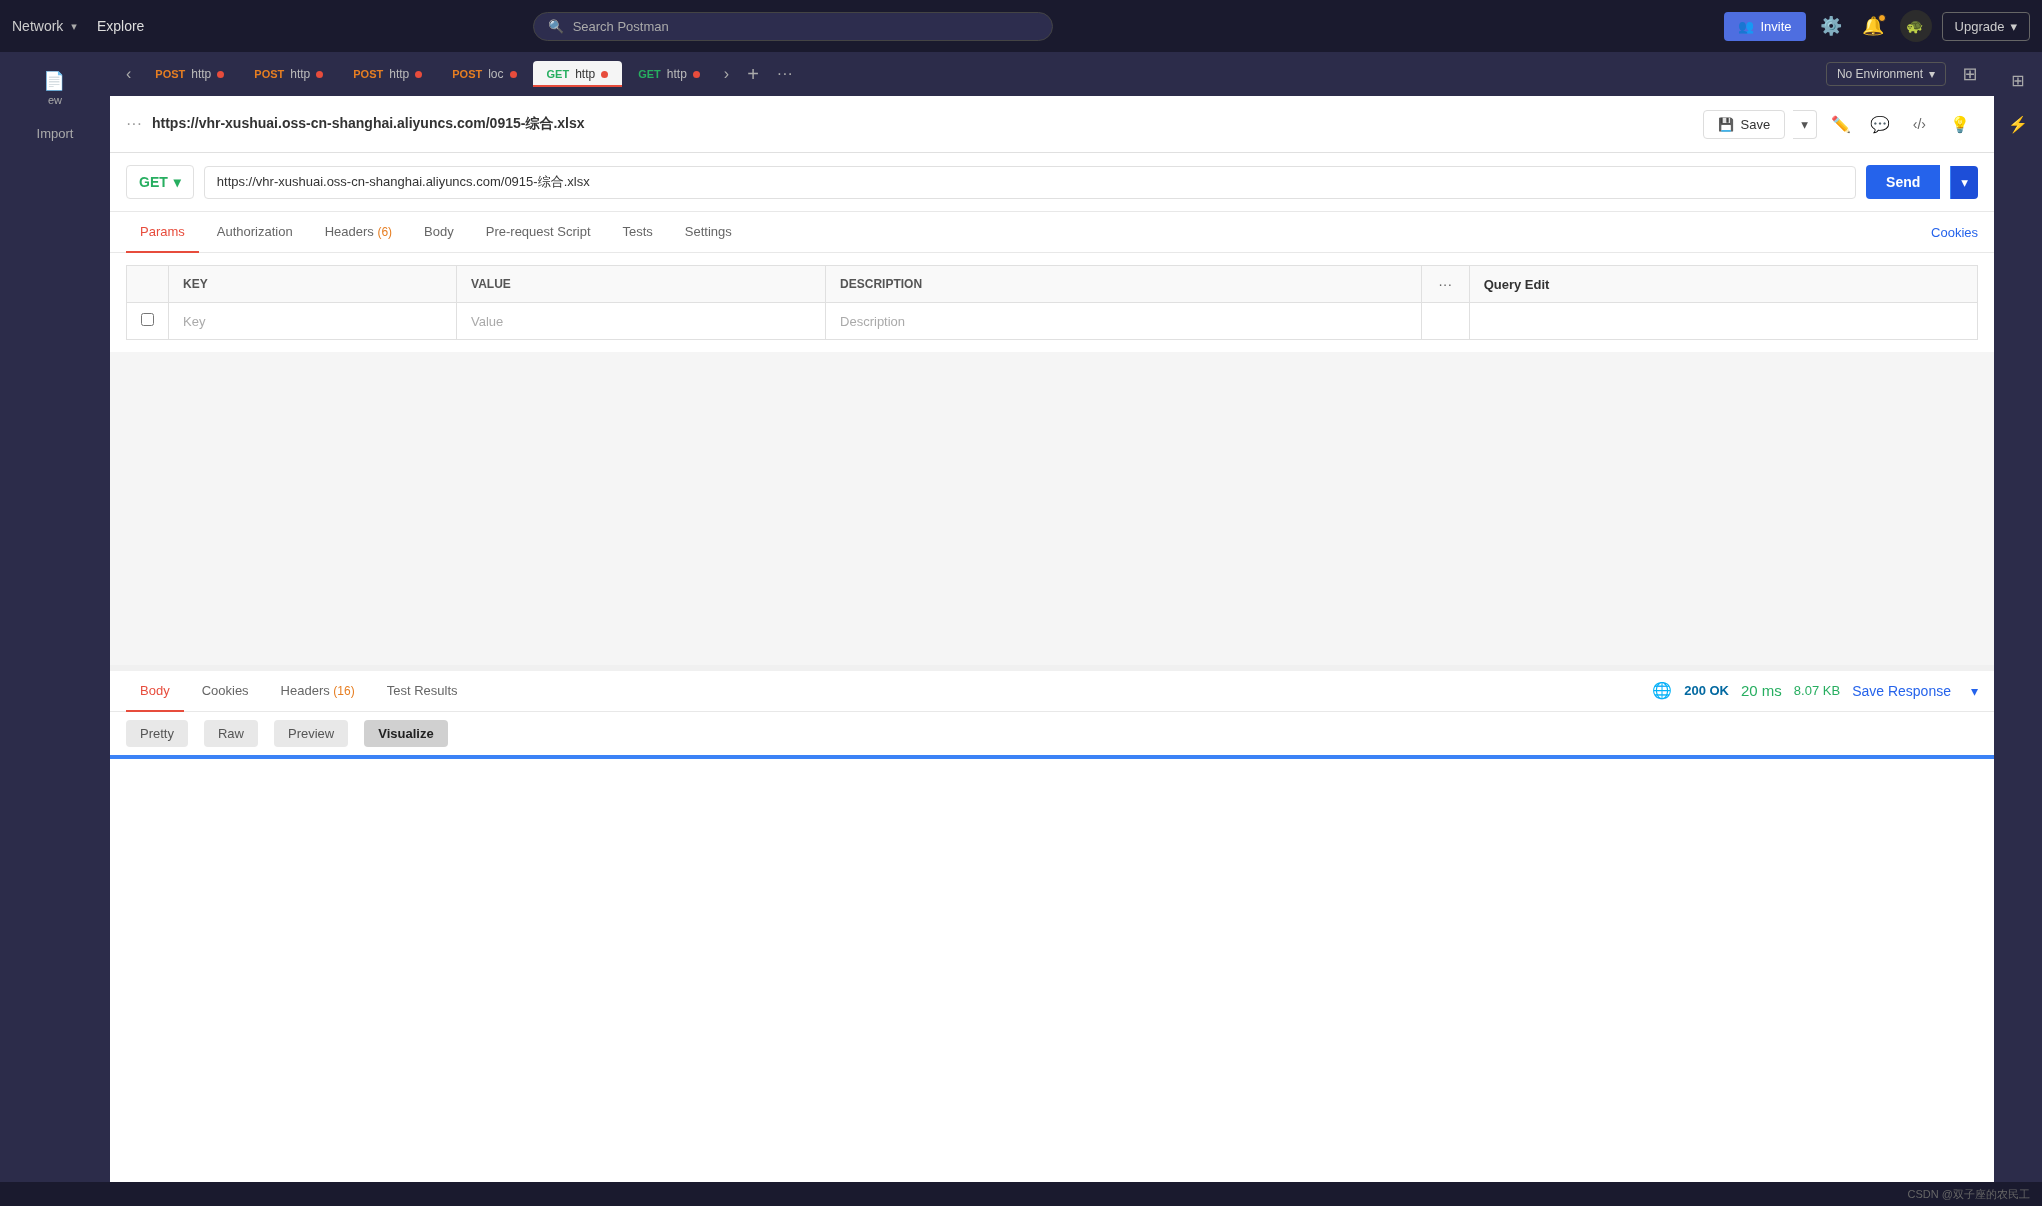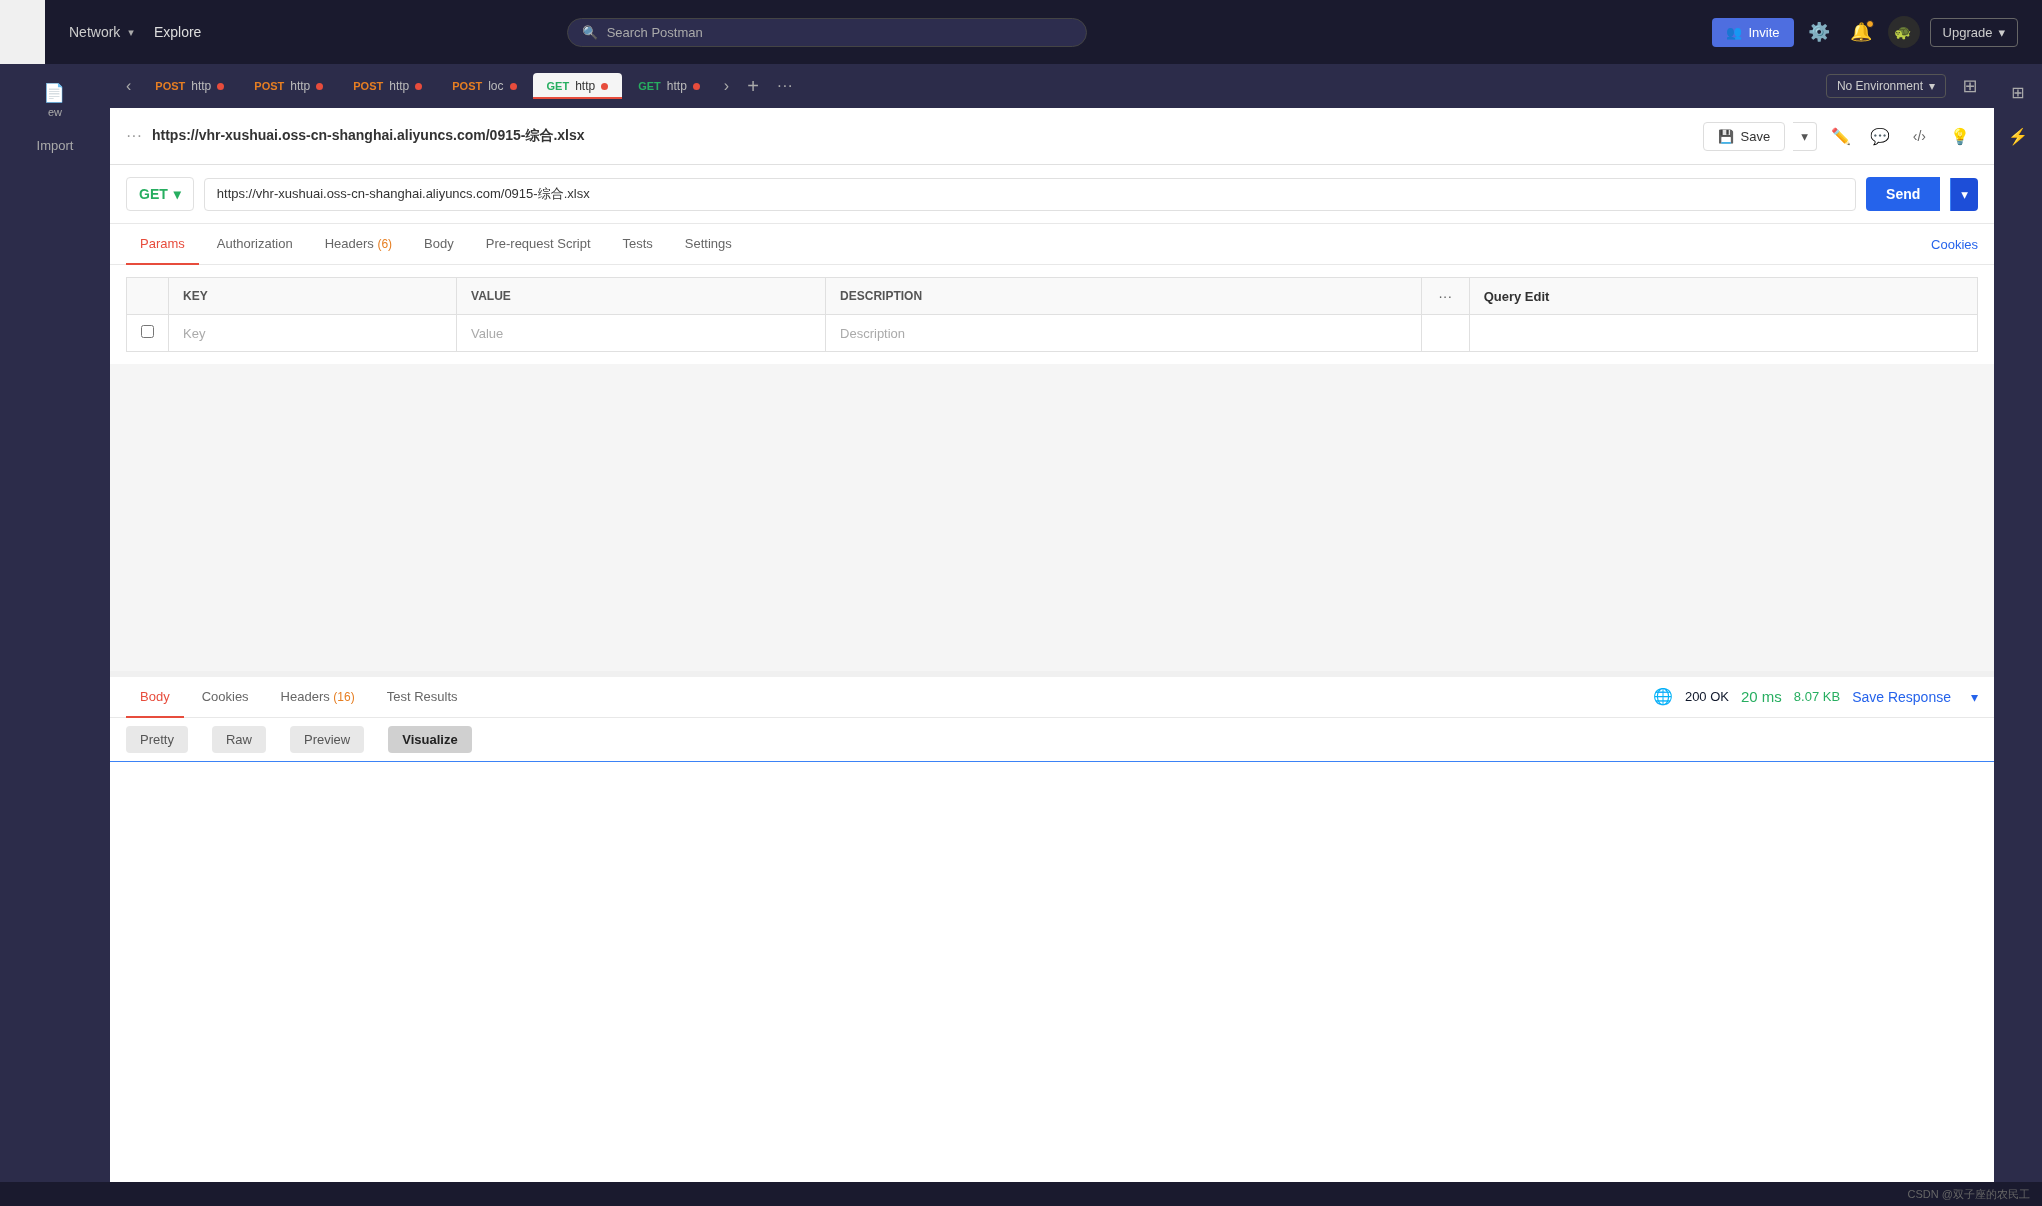--- a/index.html
+++ b/index.html
@@ -3,24 +3,23 @@
   <meta charset="utf-8">
   <style>
     * { box-sizing: border-box; margin: 0; padding: 0; }
     body { font-family: -apple-system, BlinkMacSystemFont, 'Segoe UI', sans-serif; background: #f0f0f0; overflow: hidden; }
 
     
     .top-bar {
       display: flex;
       align-items: center;
       background: #1a1a2e;
-      height: 64px;
-      padding: 0 24px;
+      height: 52px;
+      padding: 0 12px;
       gap: 12px;
-      margin-left: 45px;
     }
     .top-bar-left {
       display: flex;
       align-items: center;
       gap: 8px;
       color: #ccc;
       font-size: 13px;
       min-width: 180px;
     }
     .search-bar {
@@ -448,23 +447,23 @@
       color: #e67e22;
       font-size: 12px;
     }
     .response-meta {
       margin-left: auto;
       display: flex;
       align-items: center;
       gap: 12px;
     }
     .status-ok {
-      color: #0f172a;
-      font-size: 13px;
-      font-weight: 400;
+      color: #0369a1;
+      font-size: 13px;
+      font-weight: 700;
     }
     .resp-time {
       color: #27ae60;
       font-size: 15px;
     }
     .resp-size {
       color: #27ae60;
       font-size: 13px;
     }
     .save-resp-btn {
@@ -480,22 +479,22 @@
     .globe-icon {
       font-size: 16px;
       color: #666;
     }
 
     
     .response-body-tabs {
       display: flex;
       align-items: center;
       padding: 8px 16px;
-      gap: 20px;
-      border-bottom: 1px solid #3b82f6;
+      gap: 12px;
+      border-bottom: 4px solid #3b82f6;
     }
     .body-tab {
       padding: 6px 14px;
       font-size: 13px;
       color: #555;
       cursor: pointer;
       border: none;
       background: #e8e8e8;
       border-radius: 4px;
       margin-right: 4px;

